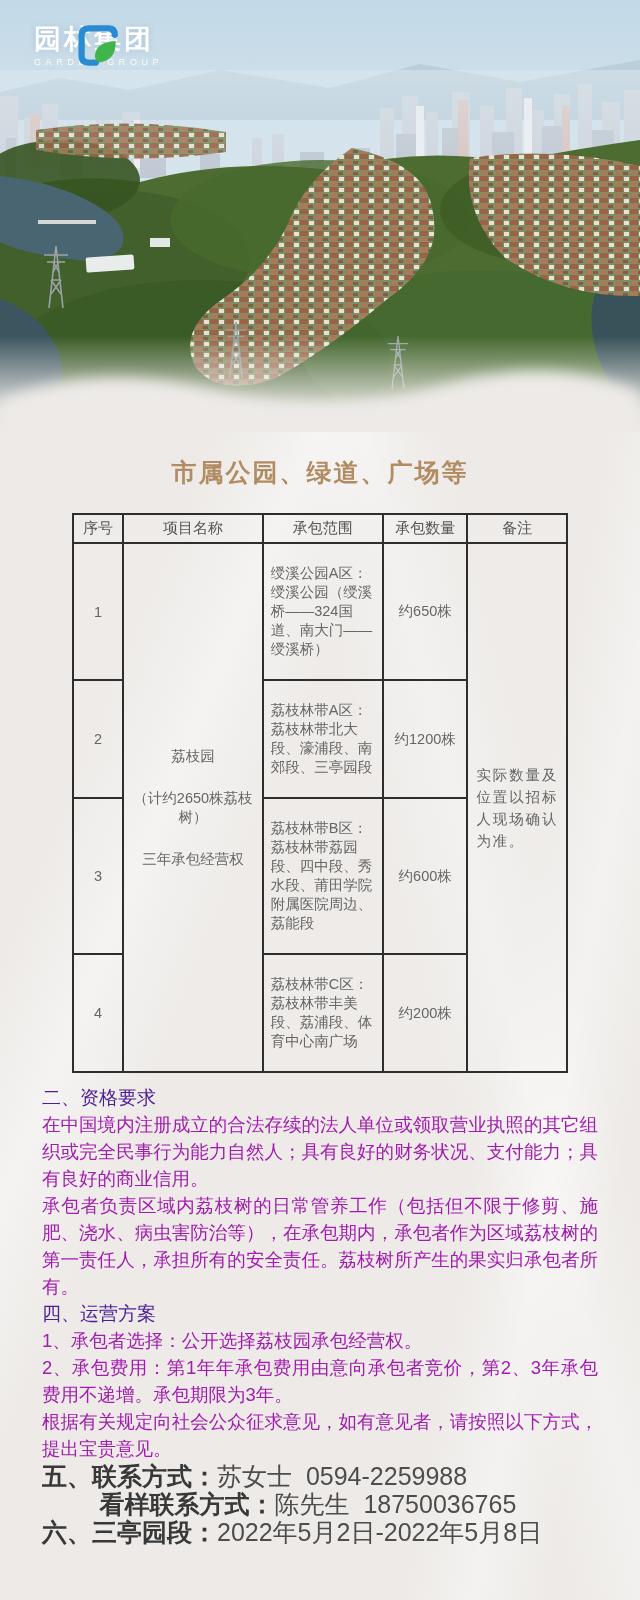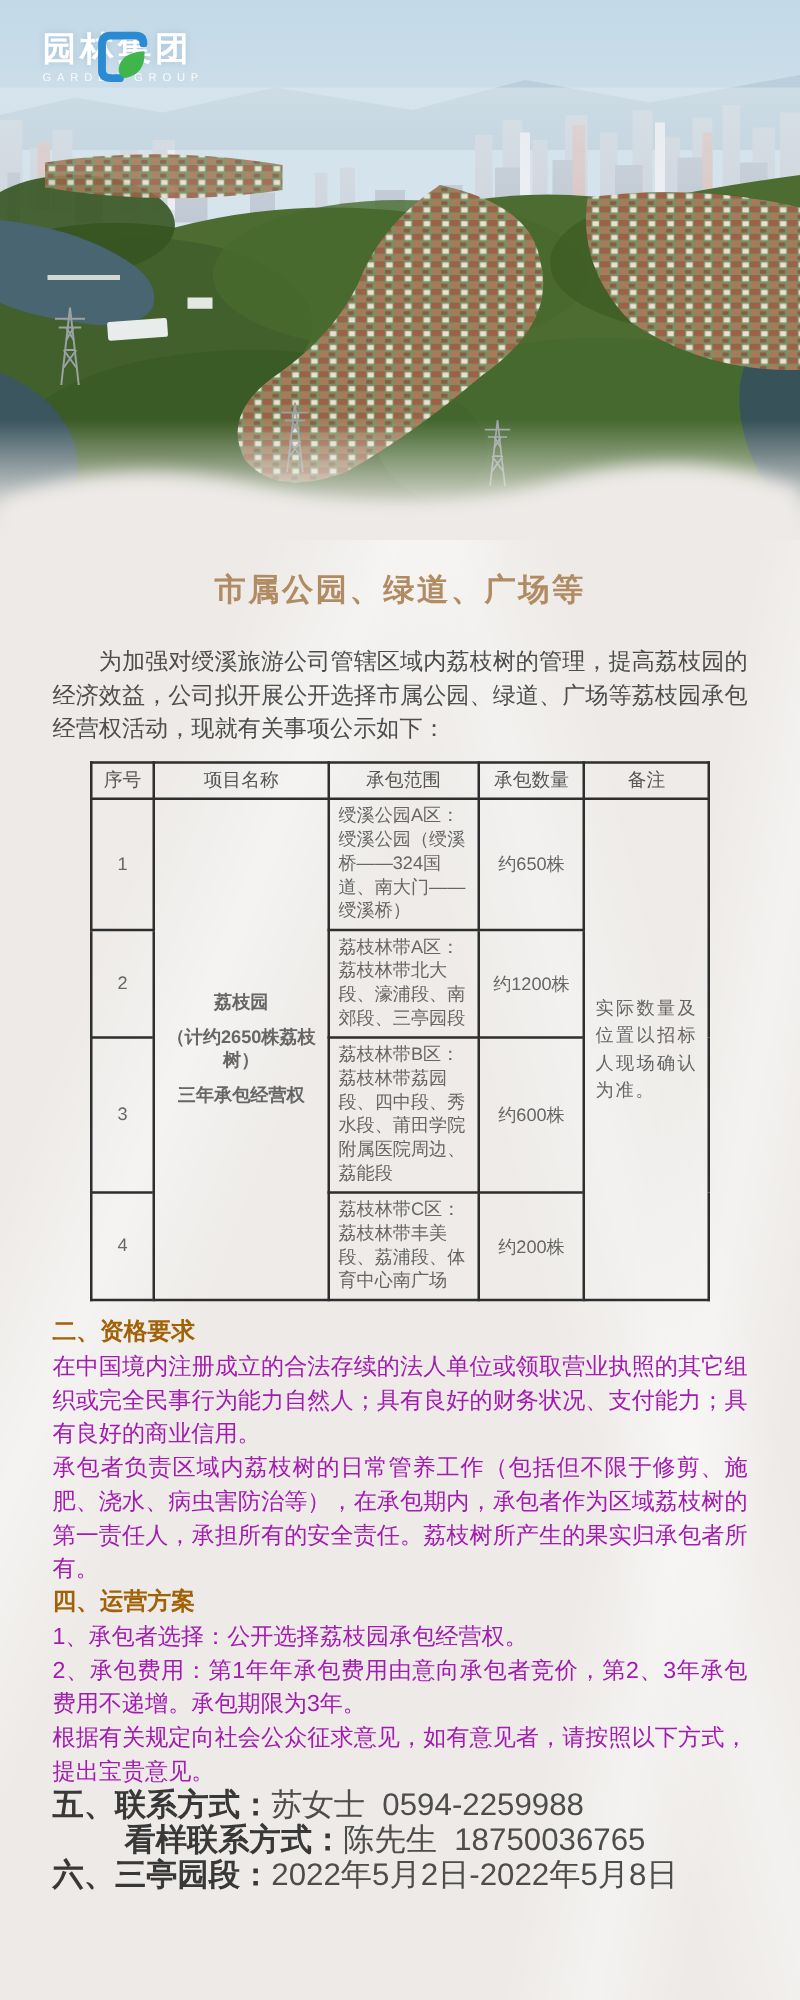--- a/index.html
+++ b/index.html
@@ -38,29 +38,29 @@
 
   
   .intro { margin:15px 42px 0; font-size:18.5px; line-height:27px;
            text-indent:2em; text-align:justify; color:#4d4d4d; }
 
   
   table { width:496px; margin:13px auto 0; border-collapse:collapse;
           font-size:14.5px; color:#666; background:rgba(255,255,255,.06); }
   th, td { border:2px solid #2e2e2e; text-align:center; vertical-align:middle; padding:3px 5px; }
   th { font-weight:normal; font-size:15px; color:#555; padding:4px 2px; }
-  td.cell-scope { text-align:left; line-height:19px; padding:4px 7px; }
+  td.cell-scope { text-align:left; line-height:19px; padding:20px 7px; }
   td.cell-project { line-height:19px; }
-  .proj-line { margin:9px 0;font-weight:bold; }
+  .proj-line { margin:23px 0; }
   td.cell-remark { text-align:left; line-height:22px; letter-spacing:1.5px; padding:4px 8px; text-align:justify;border-radius:14px; }
   td.cell-qty { white-space:nowrap; }
 
   
   .sections { margin:11px 42px 0; font-size:18.5px; line-height:27px; }
-  .sec-heading { font-size:19px; font-weight:bold; color:#a16207; line-height:27px; }
+  .sec-heading { font-size:19px; font-weight:normal; color:#4c1d95; line-height:27px; }
   .sec-body { text-align:justify; color:#a21caf; }
 
   
   .contact { margin:0 42px; font-size:25px; line-height:28px; color:#4d4d4d; }
   .c-label { font-weight:bold; color:#383838; }
   .c-value { white-space:pre-wrap; }
   .c-indent { padding-left:2.3em; }
 </style>
 </head>
 <body>
@@ -186,21 +186,20 @@
         <div class="logo-cn">园林集团</div>
         <div class="logo-en">GARDEN GROUP</div>
       </div>
     </div>
   </div>
 
   <h1 class="title">
     <span>市属公园、绿道、广场等</span><br>
   </h1>
 
-  <p class="intro">为加强对绶溪旅游公司管辖区域内荔枝树的管理，提高荔枝园的经济效益，公司拟开展公开选择市属公园、绿道、广场等荔枝园承包经营权活动，现就有关事项公示如下：</p>
 
   <table>
     <colgroup>
       <col style="width:54px">
         <col style="width:152px">
         <col style="width:130px">
       <col style="width:86px">
         <col style="width:106px">
     </colgroup>
     <thead>

